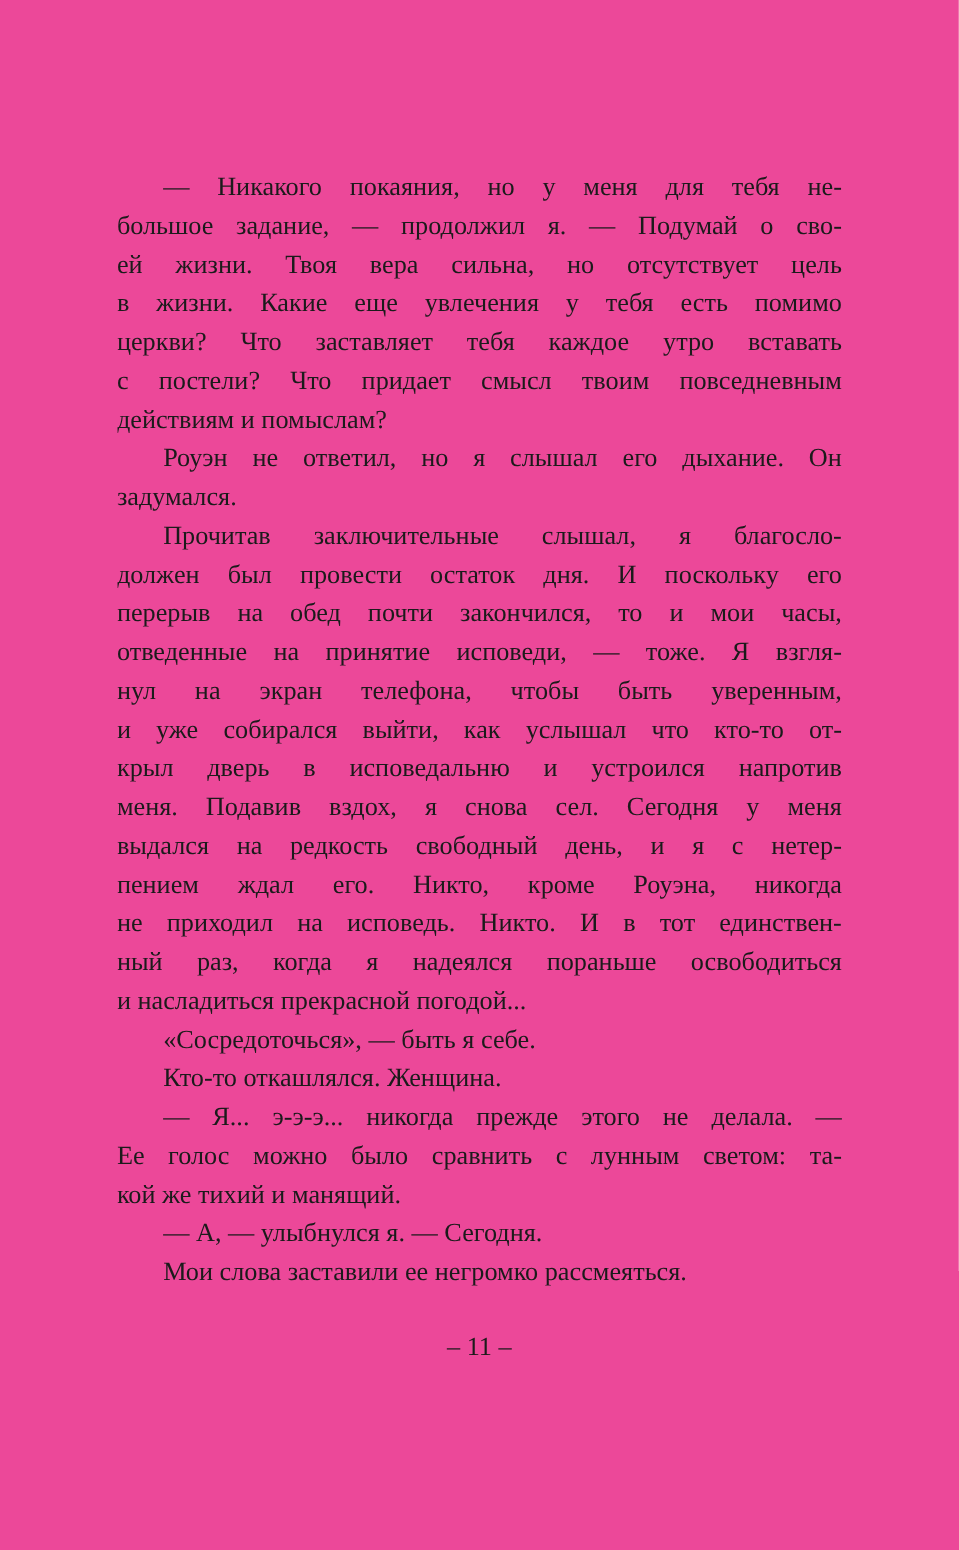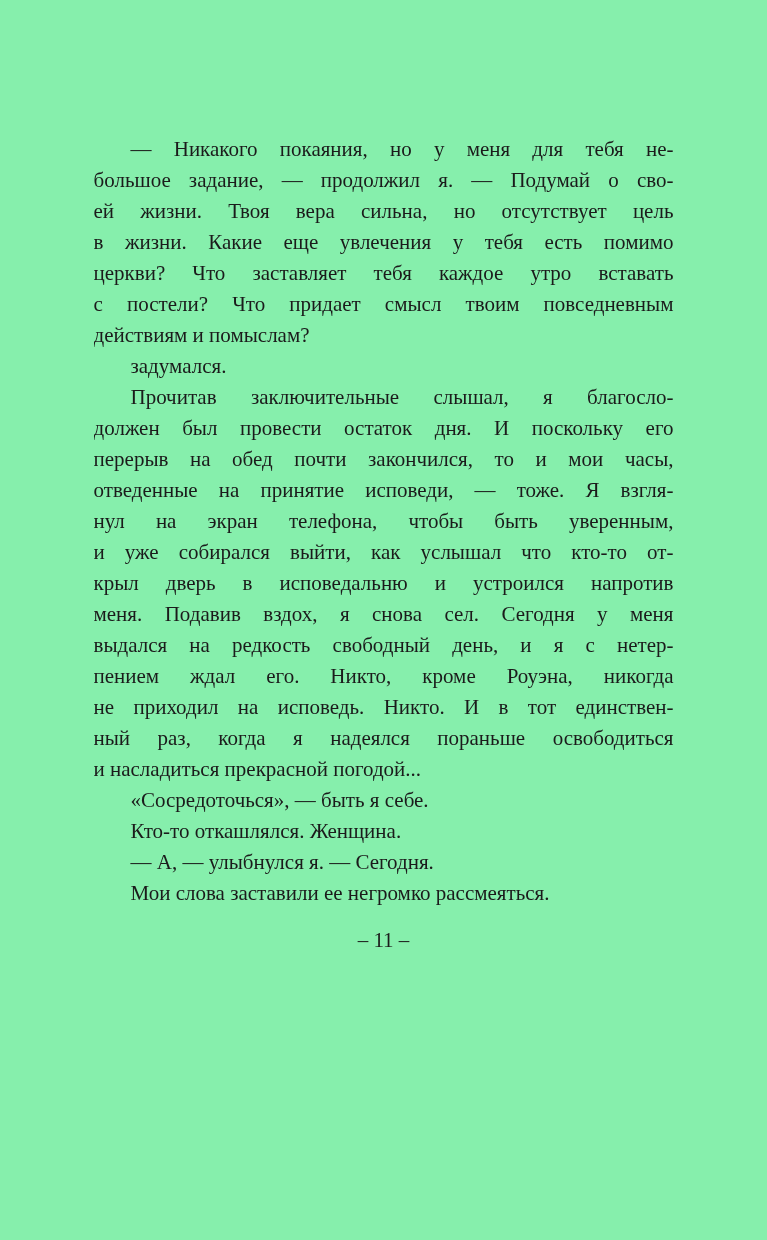--- a/index.html
+++ b/index.html
@@ -11,21 +11,21 @@
     width: 767px;
     height: 1240px;
     overflow: hidden;
     font-family: "Liberation Serif", "DejaVu Serif", serif;
     color: #1b1b1b;
   }
   .page {
     width: 767px;
     height: 1240px;
     position: relative;
-    background: #86efac;
+    background: #ec4899;
   }
   .text-block {
     width: 580px;
     margin: 0 auto;
     padding-top: 134px;
     font-size: 21px;
     line-height: 31px;
   }
   .para { margin: 0; padding: 0; }
   .line {
@@ -36,21 +36,21 @@
     height: 31px;
   }
   .line.last {
     text-align-last: left;
   }
   .para .line:first-child {
     text-indent: 37px;
   }
   .it { }
   .page-number {
-    margin-top: 16px;
+    margin-top: 29px;
     text-align: center;
     font-size: 21px;
     line-height: 31px;
     color: #1b1b1b;
   }
 </style>
 </head>
 <body>
 
 <div class="page">
@@ -58,20 +58,21 @@
       <div class="para">
         <div class="line">— Никакого покаяния, но у меня для тебя не-</div>
         <div class="line">большое задание, — продолжил я. — Подумай о сво-</div>
         <div class="line">ей жизни. Твоя вера сильна, но отсутствует цель</div>
         <div class="line">в жизни. Какие еще увлечения у тебя есть помимо</div>
         <div class="line">церкви? Что заставляет тебя каждое утро вставать</div>
         <div class="line">с постели? Что придает смысл твоим повседневным</div>
         <div class="line last">действиям и помыслам?</div>
       </div>
       <div class="para">
+        <div class="line">Роуэн не ответил, но я слышал его дыхание. Он</div>
         <div class="line last">задумался.</div>
       </div>
       <div class="para">
         <div class="line">Прочитав заключительные слышал, я благосло-</div>
         <div class="line">должен был провести остаток дня. И поскольку его</div>
         <div class="line">перерыв на обед почти закончился, то и мои часы,</div>
         <div class="line">отведенные на принятие исповеди, — тоже. Я взгля-</div>
         <div class="line">нул на экран телефона, чтобы быть уверенным,</div>
         <div class="line">и уже собирался выйти, как услышал что кто-то от-</div>
         <div class="line">крыл дверь в исповедальню и устроился напротив</div>
@@ -82,20 +83,25 @@
         <div class="line">ный раз, когда я надеялся пораньше освободиться</div>
         <div class="line last">и насладиться прекрасной погодой...</div>
       </div>
       <div class="para">
         <div class="line last"><span class="it">«Сосредоточься»,</span><span> — быть я себе.</span></div>
       </div>
       <div class="para">
         <div class="line last">Кто-то откашлялся. Женщина.</div>
       </div>
       <div class="para">
+        <div class="line">— Я... э-э-э... никогда прежде этого не делала. —</div>
+        <div class="line">Ее голос можно было сравнить с лунным светом: та-</div>
+        <div class="line last">кой же тихий и манящий.</div>
+      </div>
+      <div class="para">
         <div class="line last">— А, — улыбнулся я. — Сегодня.</div>
       </div>
       <div class="para">
         <div class="line last">Мои слова заставили ее негромко рассмеяться.</div>
       </div>
     </div>
   <div class="page-number">– 11 –</div>
 </div>
 
 </body></html>

